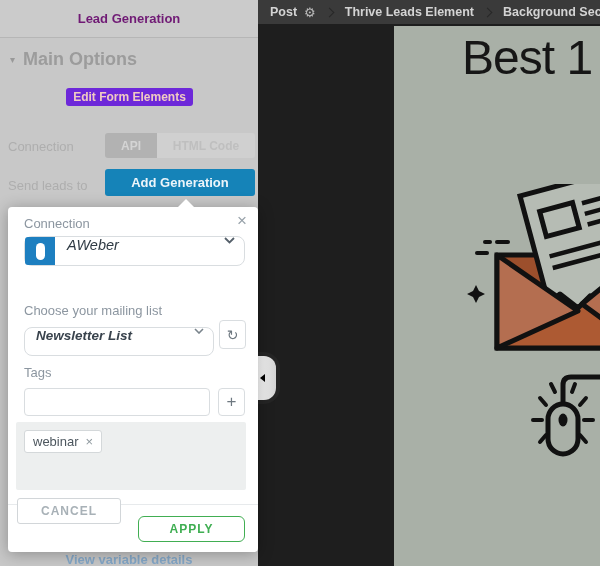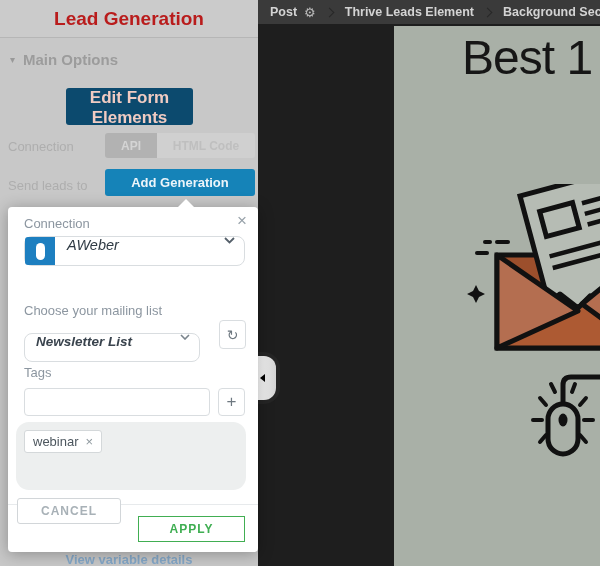--- a/index.html
+++ b/index.html
@@ -3,26 +3,26 @@
 <meta charset="utf-8">
 <style>
   * { margin:0; padding:0; box-sizing:border-box; }
   html,body { width:600px; height:566px; overflow:hidden; }
   body { font-family:"Liberation Sans", sans-serif; position:relative; background:#1e1e1e; }
 
   
   .left-panel { position:absolute; left:0; top:0; width:258px; height:566px; background:#c8c8c8; }
   .panel-header { height:38px; background:#cbcbcb; border-bottom:1px solid #b6b6b6;
                   display:flex; align-items:center; justify-content:center; }
-  .panel-title { font-size:19px; font-weight:bold; color:#b91c1c; }
+  .panel-title { font-size:13px; font-weight:bold; color:#701a75; }
   .section-row { position:absolute; left:0; top:46px; width:100%; height:26px; display:flex; align-items:center; }
   .section-arrow { font-size:10px; color:#999; margin-left:10px; }
-  .section-label { font-size:15px; font-weight:bold; color:#9c9c9c; margin-left:8px; }
-  .edit-form-btn { position:absolute; left:66px; top:88px; width:127px; height:37px; background:#0c4a6e;
-                   border:none; border-radius:3px; color:#f0cbc2; font-size:17px; font-weight:bold;
+  .section-label { font-size:18px; font-weight:bold; color:#9c9c9c; margin-left:8px; }
+  .edit-form-btn { position:absolute; left:66px; top:88px; width:127px; height:18px; background:#6d28d9;
+                   border:none; border-radius:3px; color:#f0cbc2; font-size:12px; font-weight:bold;
                    font-family:inherit; }
   .field-label { position:absolute; left:8px; font-size:13px; color:#aeaeae; }
   .seg-control { position:absolute; left:105px; top:133px; width:150px; height:25px; display:flex;
                  border-radius:3px; overflow:hidden; }
   .seg-api  { width:52px; background:#b2b2b2; color:#d4d4d4; font-size:12px; font-weight:bold;
               display:flex; align-items:center; justify-content:center; }
   .seg-html { width:98px; background:#d0d0d0; color:#bfbfbf; font-size:12px; font-weight:bold;
               display:flex; align-items:center; justify-content:center; }
   .add-connection-btn { position:absolute; left:105px; top:169px; width:150px; height:27px;
                         background:#1583b8; border:none; border-radius:3px; color:#ecf5fa;
@@ -41,41 +41,41 @@
   .select-box { position:absolute; border:1px solid #d9dde0; border-radius:8px; background:#fff;
                 display:flex; cursor:pointer;font-style:italic; }
   .service-select { left:16px; top:29px; width:221px; height:30px; }
   .aweber-icon { width:30px; height:28px; background:#1d7fc0; border-radius:3px 0 0 3px;
                  display:flex; align-items:center; justify-content:center; flex:0 0 30px; }
   .aweber-pill { width:9px; height:17px; background:#ffffff; border-radius:4.5px; }
   .service-name { font-size:14.5px; color:#2f3a44; font-weight:500; margin-left:12px; flex:1; }
   .chev { margin-right:9px; flex:0 0 auto; }
   .api-link { position:absolute; right:13px; top:64px; font-size:13px; font-weight:600; color:#36aeeb;
               text-decoration:none; }
-  .list-select { left:16px; top:126px; width:176px; height:29px; }
+  .list-select { left:16px; top:120px; width:190px; height:29px; }
   .list-value { font-size:13.5px; font-weight:600; color:#39434d; margin-left:11px; flex:1; }
   .mini-btn { position:absolute; width:27px; height:29px; border:1px solid #d9dde0; border-radius:4px;
               background:#fff; display:flex; align-items:center; justify-content:center;
               color:#6e7880; font-family:inherit; cursor:pointer; }
   .refresh-btn { left:211px; top:113px; font-size:14px; }
   .tags-input { position:absolute; left:16px; top:181px; width:186px; height:28px;
                 border:1px solid #d9dde0; border-radius:4px; font-size:13px; color:#39434d;
                 padding:0 8px; font-family:inherit; }
   .plus-btn { left:210px; top:181px; height:28px; font-size:17px; font-weight:400; }
   .chips-box { position:absolute; left:8px; top:215px; width:230px; height:68px; background:#edefef;
-               border-radius:13px; padding:8px; }
+               border-radius:2px; padding:8px; }
   .chip { display:inline-flex; align-items:center; background:#ffffff; border:1px solid #d4d8da;
           border-radius:3px; padding:3px 8px; font-size:13px; color:#4c565e; }
   .chip-x { margin-left:7px; color:#8e989e; font-size:13px; cursor:pointer; }
   .popup-footer-line { position:absolute; left:0; top:297px; width:100%; border-top:1px solid #e7eaec; }
   .cancel-btn { position:absolute; left:9px; top:291px; width:104px; height:26px; background:#fff;
                 border:1px solid #d2d6d9; border-radius:3px; color:#a8b1b7; font-size:12px;
                 font-weight:bold; letter-spacing:1px; font-family:inherit; }
   .apply-btn { position:absolute; left:130px; top:309px; width:107px; height:26px; background:#fff;
-               border:1px solid #41ae52; border-radius:0; color:#3fae52; font-size:12px;
+               border:1px solid #41ae52; border-radius:6px; color:#3fae52; font-size:12px;
                font-weight:bold; letter-spacing:1px; font-family:inherit; }
 
   
   .breadcrumb-bar { position:absolute; left:258px; top:0; width:386px; height:24px; background:#3a3a3a;
                     display:flex; align-items:center; padding-left:12px; }
   .crumb { font-size:12.5px; font-weight:600; color:#d4d4d4; white-space:nowrap; cursor:pointer; }
   .crumb-gear { font-size:13px; color:#b9b9b9; margin-left:7px; cursor:pointer; }
   .crumb-sep { width:7px; height:7px; border-top:1.5px solid #272727; border-right:1.5px solid #272727;
                transform:rotate(45deg); margin:0 12px 0 10px; flex:0 0 auto; }
   .editor-bg { position:absolute; left:258px; top:24px; width:342px; height:542px; background:#1e1e1e; }

